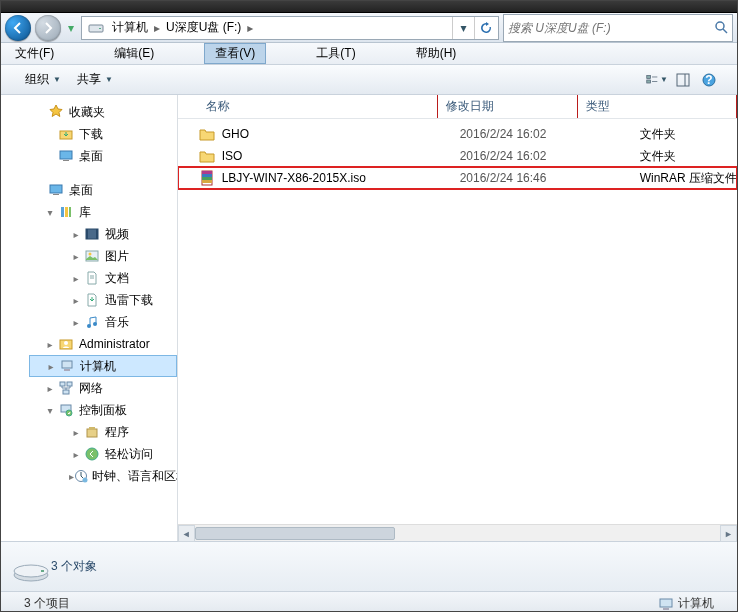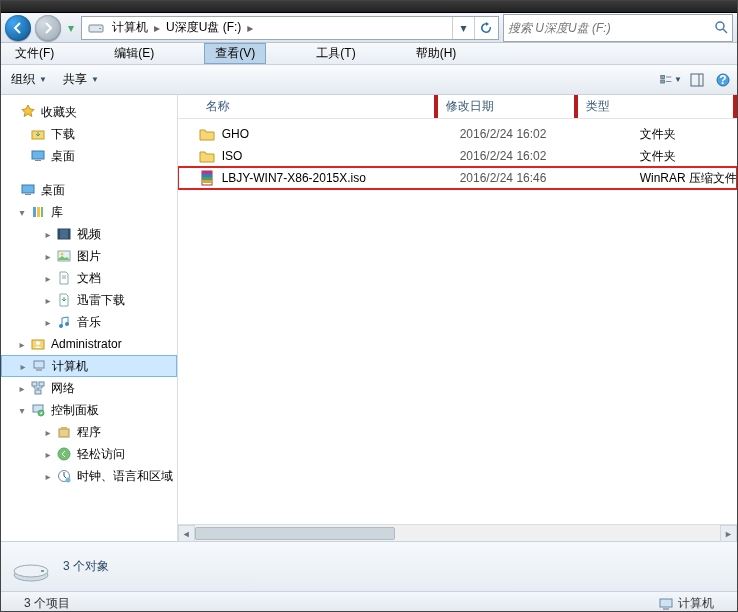--- a/index.html
+++ b/index.html
@@ -22,58 +22,58 @@
 .search-box { width:230px; height:28px; background:#fff; border:1px solid #9aa8b5; display:flex; align-items:center; color:#888; font-style:italic; }
 .search-box input { border:none; outline:none; flex:1; padding:0 4px; font-style:italic; color:#888; background:transparent; }
 .search-ico { width:22px; display:flex; align-items:center; justify-content:center; color:#356; }
 
 
 .menubar { height:22px; background:linear-gradient(#f7f9fc,#e9eef4); border-bottom:1px solid #c9d2dc; display:flex; align-items:stretch; padding:0 4px;gap:40px; }
 .menu-item { padding:0 10px; display:flex; align-items:center; }
 .menu-item.active { background:#bcd4ea; border:1px solid #7fa8cc; }
 
 
-.toolbar { height:30px; background:linear-gradient(#fafcfe,#e4eaf1); border-bottom:1px solid #c9d2dc; display:flex; align-items:center; padding:0 2px; }
+.toolbar { height:30px; background:linear-gradient(#fafcfe,#e4eaf1); border-bottom:1px solid #c9d2dc; display:flex; align-items:center; padding:0 16px; }
 .tool-btn { padding:0 8px; height:24px; display:flex; align-items:center; gap:2px; }
 .tool-dd { color:#356; font-size:8px; margin-left:2px; }
 .toolbar-right { margin-left:auto; display:flex; gap:2px; }
 .tool-icon { width:24px; height:22px; display:flex; align-items:center; justify-content:center; color:#356; border:1px solid transparent; }
 
 
 .main { display:flex; height: calc(612px - 12px - 30px - 22px - 30px - 50px - 20px - 2px); }
 .nav-pane { width:222px; border-right:1px solid #d9dee3; overflow-y:auto; overflow-x:hidden; padding:6px 0; background:#fff; }
-.tree-group { margin-bottom:12px; }
+.tree-group { margin-bottom:12px;margin-left:28px; }
 .tree-row { display:flex; align-items:center; height:22px; padding-left:0; white-space:nowrap; }
 .tree-row.sel { background:#cde8ff; border:1px solid #7db7e4; }
 .tree-toggle { width:14px; text-align:center; color:#7a7a7a; font-size:10px; }
 .tree-ico { width:18px; height:16px; display:flex; align-items:center; justify-content:center; margin-right:4px; }
 .indent0 { padding-left:4px; }
 .indent1 { padding-left:14px; }
 .indent2 { padding-left:40px; }
 
 .content { flex:1; display:flex; flex-direction:column; background:#fff; }
 .cols { height:24px; border-bottom:1px solid #e2e6ea; display:flex; align-items:center; color:#3a5a7a; padding-left:20px; }
-.col { padding:0 8px; border-right:4px solid #b91c1c; height:100%; display:flex; align-items:center; }
+.col { padding:0 8px; border-right:1px solid #b91c1c; height:100%; display:flex; align-items:center; }
 .col-name { width:240px; }
 .col-date { width:140px; }
 .col-type { flex:1; }
 .filelist { flex:1; overflow:auto; padding:4px 0; }
 .file-row { display:flex; align-items:center; height:22px; padding-left:20px; }
 .file-row.hl { outline:2px solid #d22; outline-offset:-1px; }
 .file-ico { width:18px; height:16px; display:flex; align-items:center; justify-content:center; margin-right:6px; }
 .fname { width:238px; white-space:nowrap; overflow:hidden; text-overflow:ellipsis; }
 .fdate { width:140px; color:#555; }
 .ftype { flex:1; color:#000000; white-space:nowrap;margin-left:40px; }
 .hscroll { height:17px; background:#f0f0f0; border-top:1px solid #ddd; position:relative; }
 .hscroll .thumb { position:absolute; left:17px; top:2px; height:13px; width:200px; background:#cdd5dd; border:1px solid #aebac4; border-radius:2px; }
 .hscroll .arr { position:absolute; top:0; width:17px; height:17px; display:flex;align-items:center;justify-content:center; background:#e9edf1; border:1px solid #cfd7df; color:#678; font-size:9px;}
 .hscroll .arr.l{left:0;} .hscroll .arr.r{right:0;}
 
 
-.details { height:50px; background:linear-gradient(#f6f9fc,#e7edf3); border-top:1px solid #c9d2dc; display:flex; align-items:center; padding:0 10px; gap:12px; }
+.details { height:50px; background:linear-gradient(#f6f9fc,#e7edf3); border-top:1px solid #c9d2dc; display:flex; align-items:center; padding:0 10px; }
 .details .big-ico { width:40px; height:32px; }
 .details .txt { color:#2a4a6a; }
 
 
 .status { height:24px; background:linear-gradient(#f3f6fa,#e2e8ee); border-top:1px solid #c9d2dc; display:flex; align-items:center; padding:0 23px; color:#333; }
 .status .right { margin-left:auto; display:flex; align-items:center; gap:4px; }
 .status .mini { width:16px; height:14px; }
 
 
 svg { display:block; }

